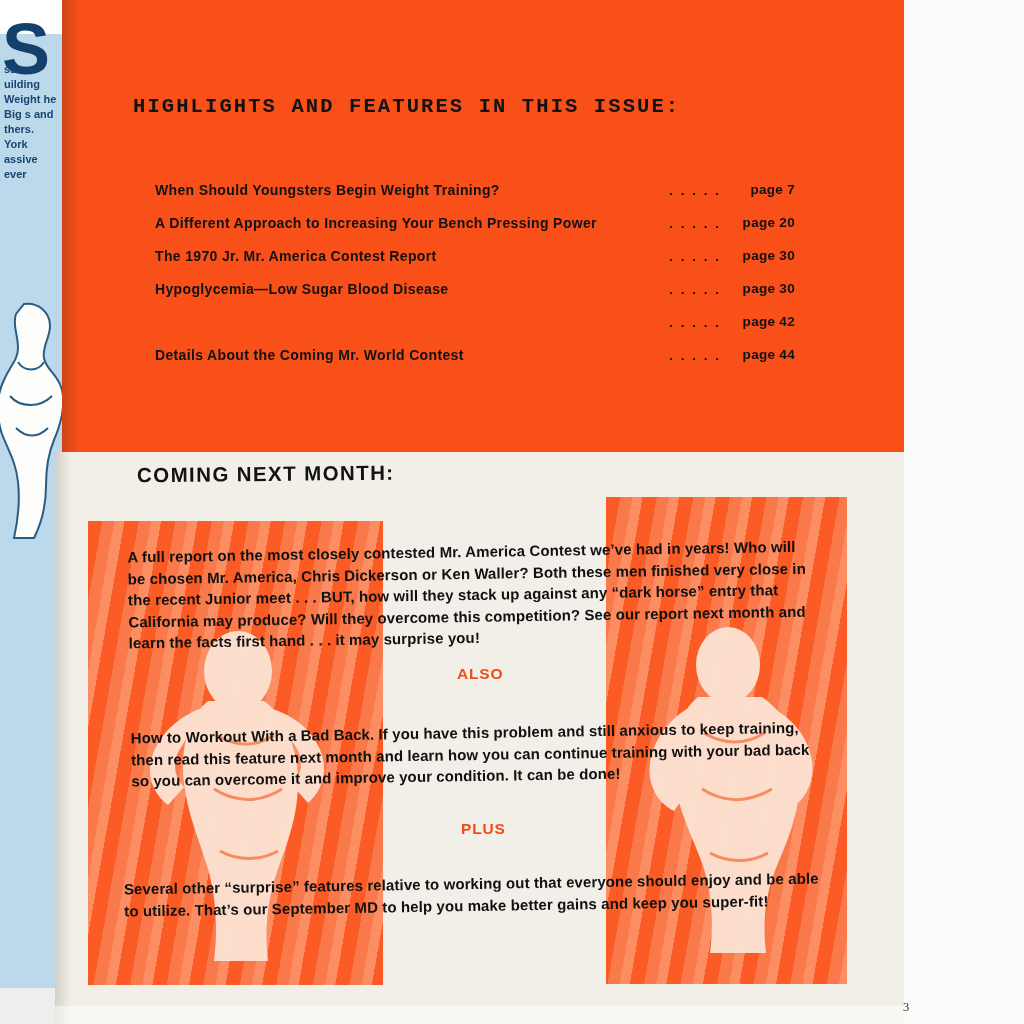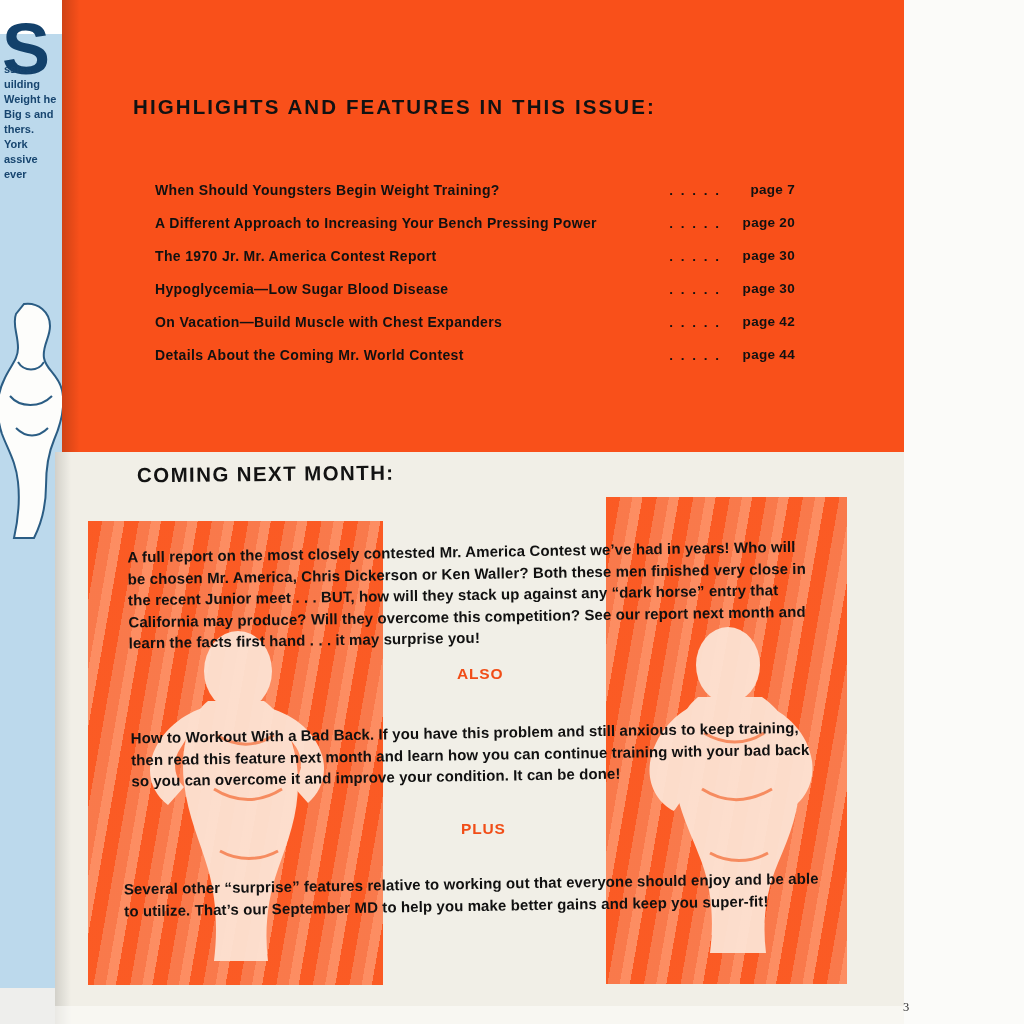--- a/index.html
+++ b/index.html
@@ -92,21 +92,21 @@
     background: linear-gradient(to right, rgba(0,0,0,0.17), rgba(0,0,0,0));
   }
 
   .highlights-title {
     position: absolute;
     left: 133px; top: 95px;
     font-size: 20.5px;
     font-weight: bold;
     color: #121212;
     letter-spacing: 2.1px;
-    font-family: Liberation Sans, sans-serif;
+    font-family: Liberation Mono, monospace;
   }
 
   .toc {
     position: absolute;
     left: 155px; top: 182px;
     width: 640px;
   }
   .toc-row {
     position: relative;
     height: 33px;
@@ -274,21 +274,20 @@
       <span class="toc-page">page 30</span>
     </div>
 
     <div class="toc-row">
       <span class="toc-title">Hypoglycemia—Low Sugar Blood Disease</span>
       <span class="toc-dots">. . . . .</span>
       <span class="toc-page">page 30</span>
     </div>
 
     <div class="toc-row">
-      <span class="toc-title">On Vacation—Build Muscle with Chest Expanders</span>
       <span class="toc-dots">. . . . .</span>
       <span class="toc-page">page 42</span>
     </div>
 
     <div class="toc-row">
       <span class="toc-title">Details About the Coming Mr. World Contest</span>
       <span class="toc-dots">. . . . .</span>
       <span class="toc-page">page 44</span>
     </div>
 

